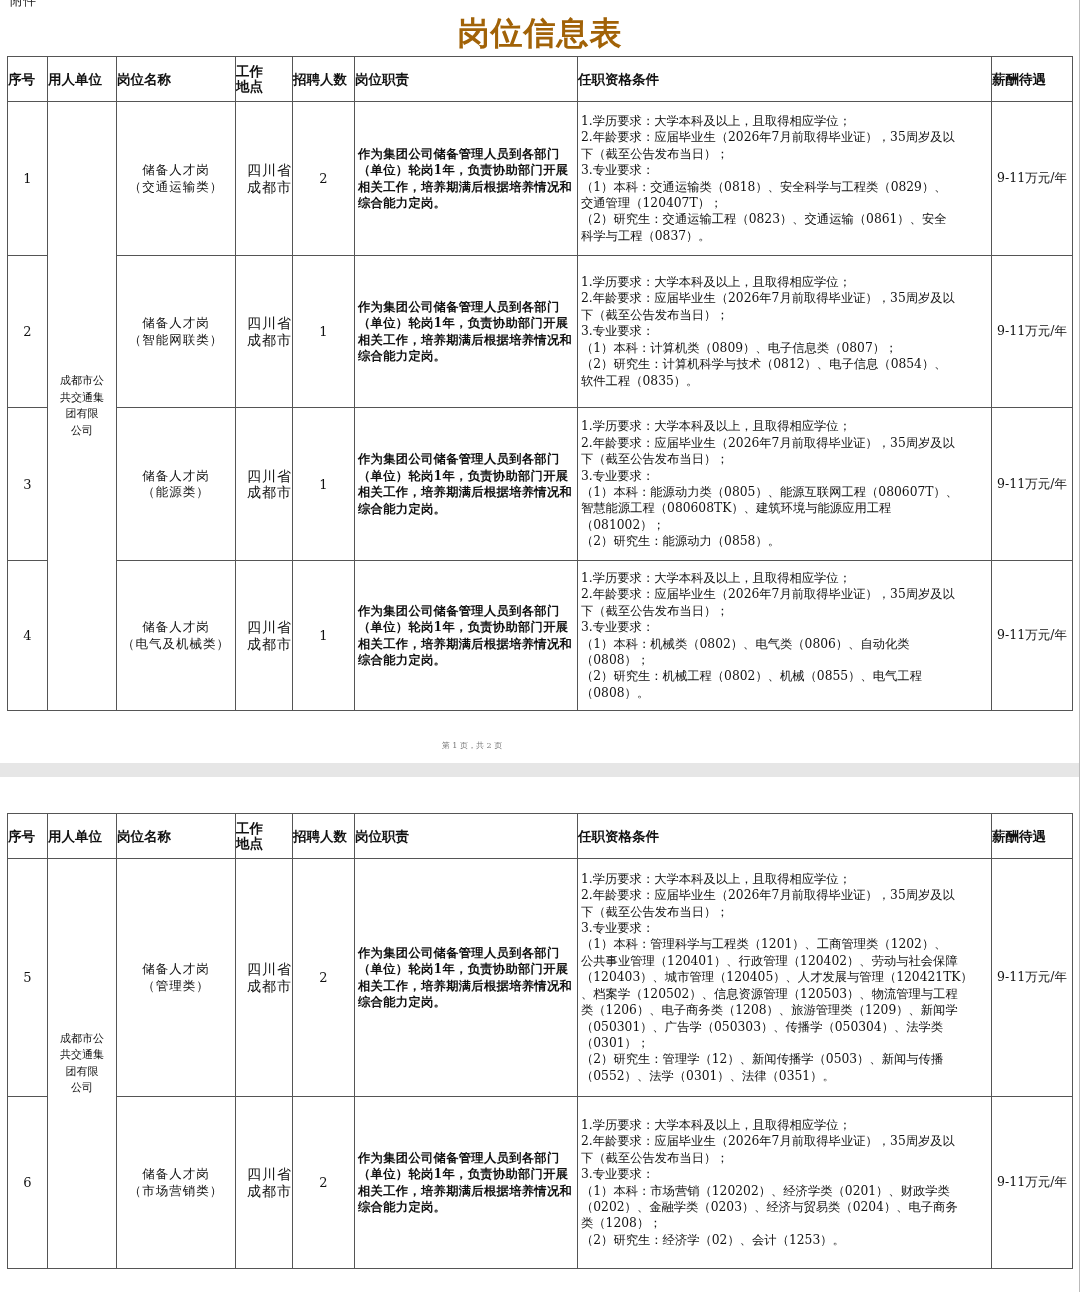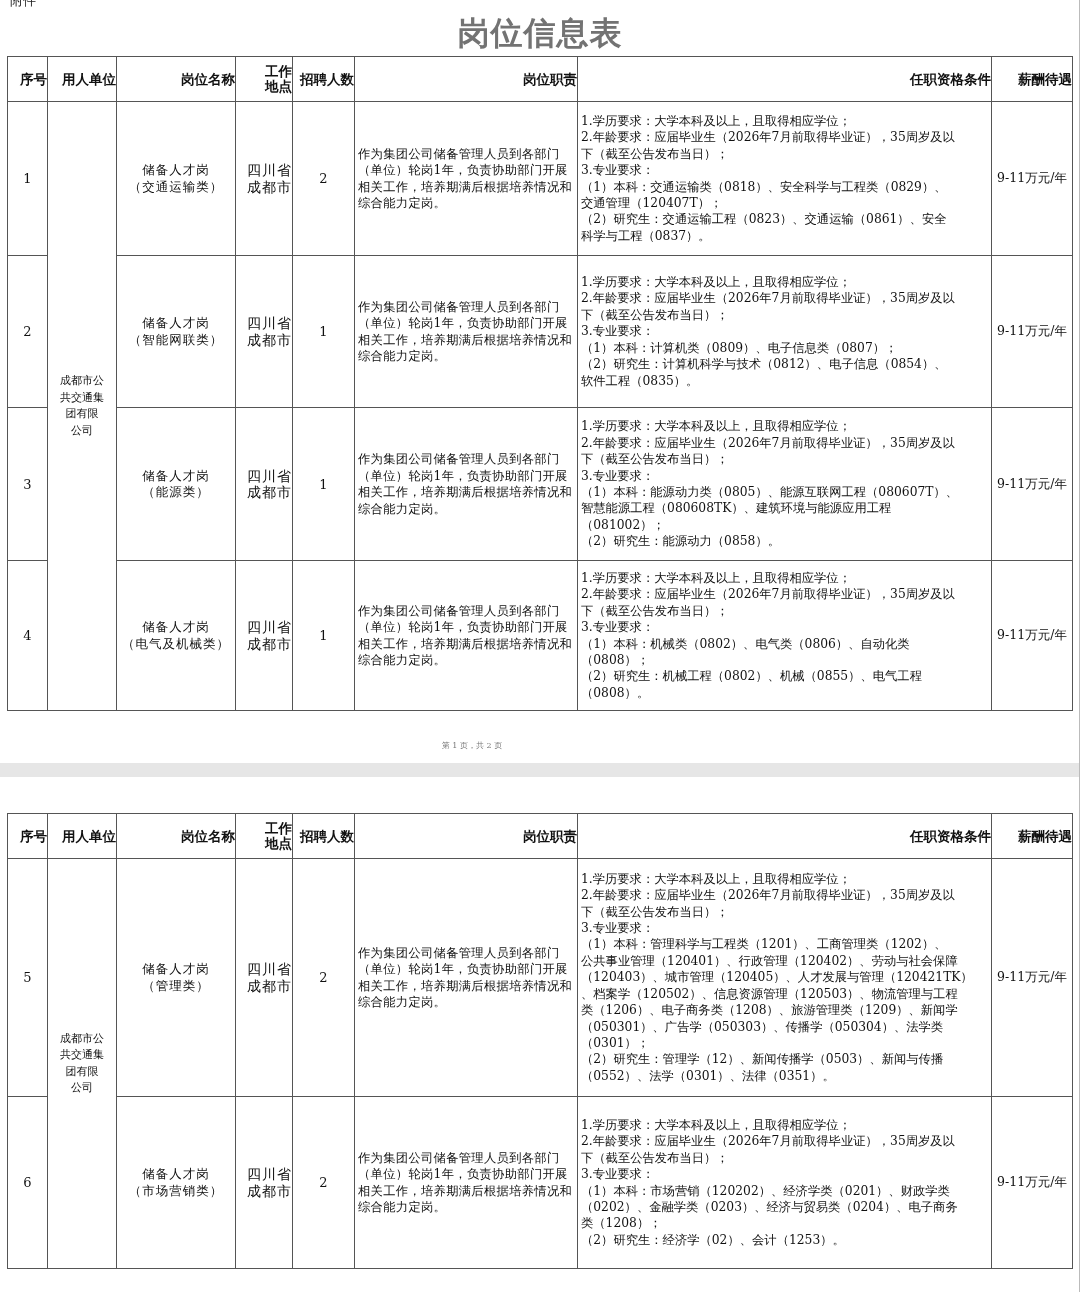--- a/index.html
+++ b/index.html
@@ -9,40 +9,40 @@
     position: relative;
   }
   .page-right-edge { position: absolute; right: 0; top: 0; width: 1px; height: 1292px; background: #bbb; }
   .attach-label {
     position: absolute; left: 10px; top: -8px; font-size: 13px;
     font-family: "DejaVu Sans", "Liberation Sans", sans-serif; color: #222;
   }
   .doc-title {
     position: absolute; left: 0; width: 1080px; top: 12px; text-align: center;
     font-size: 32px; font-weight: bold; letter-spacing: 1px;
-    font-family: "DejaVu Serif", "Liberation Serif", serif; color: #737373;
+    font-family: "DejaVu Serif", "Liberation Serif", serif; color: #a16207;
   }
   table.grid {
     position: absolute; left: 7px; border-collapse: collapse; table-layout: fixed;
     width: 1065px;
   }
   table.grid td, table.grid th {
     border: 1.5px solid #555; padding: 0; vertical-align: middle;
   }
   table.grid th {
     font-family: "DejaVu Sans", "Liberation Sans", sans-serif;
-    font-size: 13.5px; font-weight: bold; text-align: right; line-height: 15px;
+    font-size: 13.5px; font-weight: bold; text-align: left; line-height: 15px;
     color: #111;
   }
   .c-seq { text-align: center; font-size: 13px; }
   .c-unit { text-align: center; font-size: 11px; line-height: 16.5px; padding: 0 4px !important; }
   .c-name { text-align: center; font-size: 12.5px; line-height: 16.5px; letter-spacing: 1px; }
   .c-loc { text-align: right; font-size: 14px; line-height: 16.5px; letter-spacing: 1px; }
   .c-num { text-align: center; font-size: 13px; }
-  .c-duty { font-size: 12.3px; line-height: 16.5px; padding: 0 4px 0 3px !important; text-align: left; letter-spacing: 0.3px; }
+  .c-duty { font-size: 12.3px; line-height: 16.5px; padding: 0 4px 0 3px !important; text-align: left; letter-spacing: 0.3px; font-weight: bold; }
   .c-req { font-size: 12.3px; line-height: 16.4px; padding: 0 2px 0 3px !important; text-align: left; vertical-align: middle; margin-left: 32px; }
   .c-req .ln { display: block; white-space: nowrap; }
   .c-sal { text-align: center; font-size: 12.5px; padding: 0 2px !important; }
   .page-footer {
     position: absolute; left: 0; width: 944px; top: 740px; text-align: center;
     font-size: 8px; color: #777;
   }
   .page-gap {
     position: absolute; left: 0; top: 763px; width: 1079px; height: 14px; background: #e6e6e6;
   }

